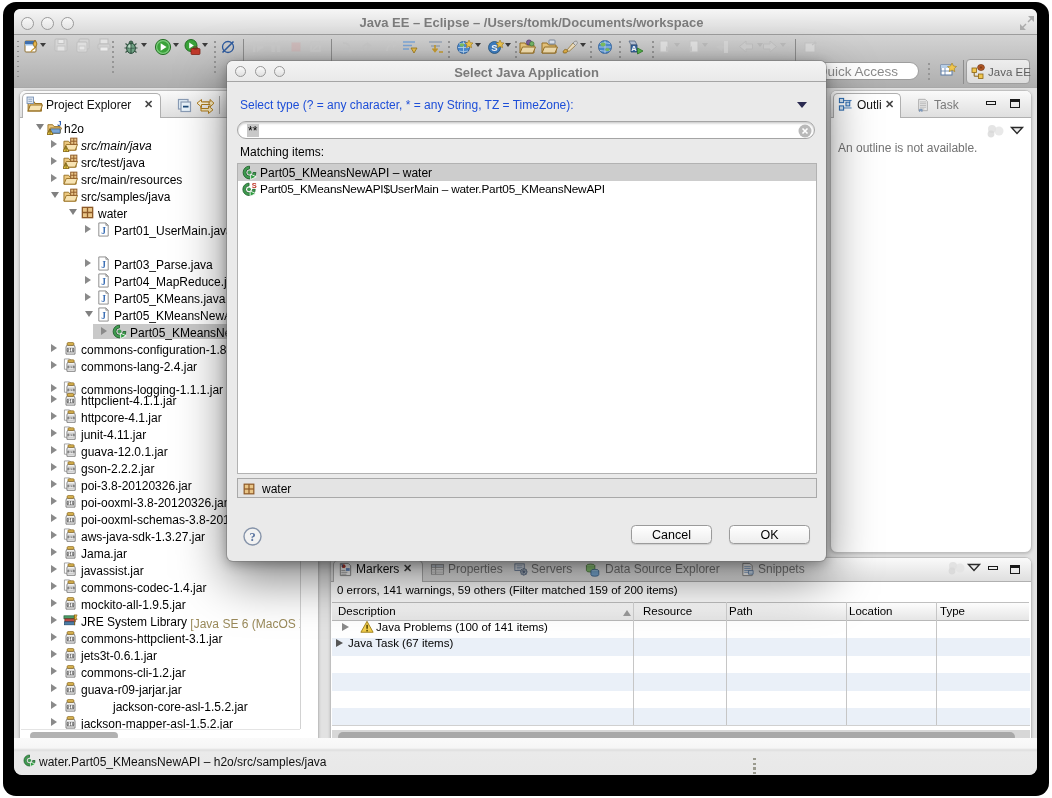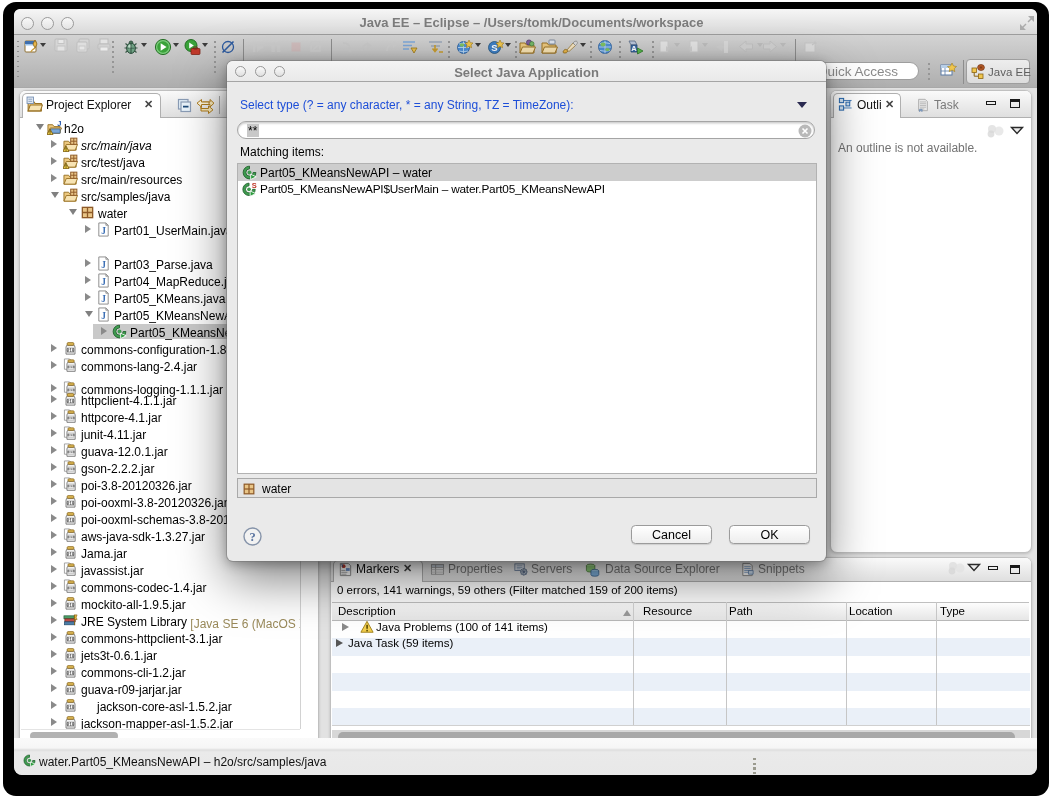--- a/index.html
+++ b/index.html
@@ -649,21 +649,21 @@
           <svg class="ti" style="left:42px;">
             <use href="#i-jar"></use>
           </svg>
           <span style="left:60px;">guava-r09-jarjar.jar</span>
         </div>
       <div class="trow" style="top:578.5px;">
           <i class="ar ar-r" style="left:30px;"></i>
           <svg class="ti" style="left:42px;">
             <use href="#i-jar"></use>
           </svg>
-          <span style="left:60px;padding-left:16px;">jackson-core-asl-1.5.2.jar</span>
+          <span style="left:76px;padding-left:16px;">jackson-core-asl-1.5.2.jar</span>
         </div>
       <div class="trow" style="top:595.5px;">
           <i class="ar ar-r" style="left:30px;"></i>
           <svg class="ti" style="left:42px;">
             <use href="#i-jar"></use>
           </svg>
           <span style="left:60px;">jackson-mapper-asl-1.5.2.jar</span>
         </div>
     </div>
     <div class="abs" style="left:280px; top:27px; width:1px; height:611px; background:#d2d2d2;"></div>
@@ -741,21 +741,21 @@
     <div class="cline" style="left:605px;"></div>
     <div class="mrow" style="top:80px; background:#eaf0f8;"></div>
     <div class="mrow" style="top:115px; background:#eaf0f8;"></div>
     <div class="mrow" style="top:150px; background:#eaf0f8;"></div>
     <div class="abs" style="left:11px; top:65px; width:0; height:0; border-left:7px solid #8a8a8a; border-top:4.5px solid transparent; border-bottom:4.5px solid transparent;"></div>
     <svg style="left:29px;top:62px;" width="14" height="14">
         <use href="#i-warn"></use>
       </svg>
     <span class="abs" style="left:45px; top:63px; font-size:11.5px;">Java Problems (100 of 141 items)</span>
     <div class="abs" style="left:5px; top:81px; width:0; height:0; border-left:7px solid #555; border-top:4.5px solid transparent; border-bottom:4.5px solid transparent;"></div>
-    <span class="abs" style="left:17px; top:79px; font-size:11.5px;">Java Task (59 items)</span>
+    <span class="abs" style="left:17px; top:79px; font-size:11.5px;">Java Task (67 items)</span>
     <div class="abs" style="left:1px; top:167px; width:698px; height:1px; background:#d0d0d0;"></div>
     <div class="abs" style="left:1px; top:172px; width:698px; height:15px; background:#d7d7d7;"></div>
     <div class="abs" style="left:7px; top:174px; width:677px; height:10px; border-radius:5px; background:#a8a8a8;"></div>
   </div>
   <div id="statusbar">
     <svg style="left:9px;top:16px;" width="13" height="13">
         <use href="#i-run"></use>
       </svg>
     <span class="abs" style="left:25px; top:17px; font-size:12px; color:#111;">water.Part05_KMeansNewAPI – h2o/src/samples/java</span>
     <div class="abs" style="left:739px; top:20px; width:2.5px; height:16px; background:repeating-linear-gradient(#9a9a8e 0 2.5px, transparent 2.5px 4.6px);"></div>

